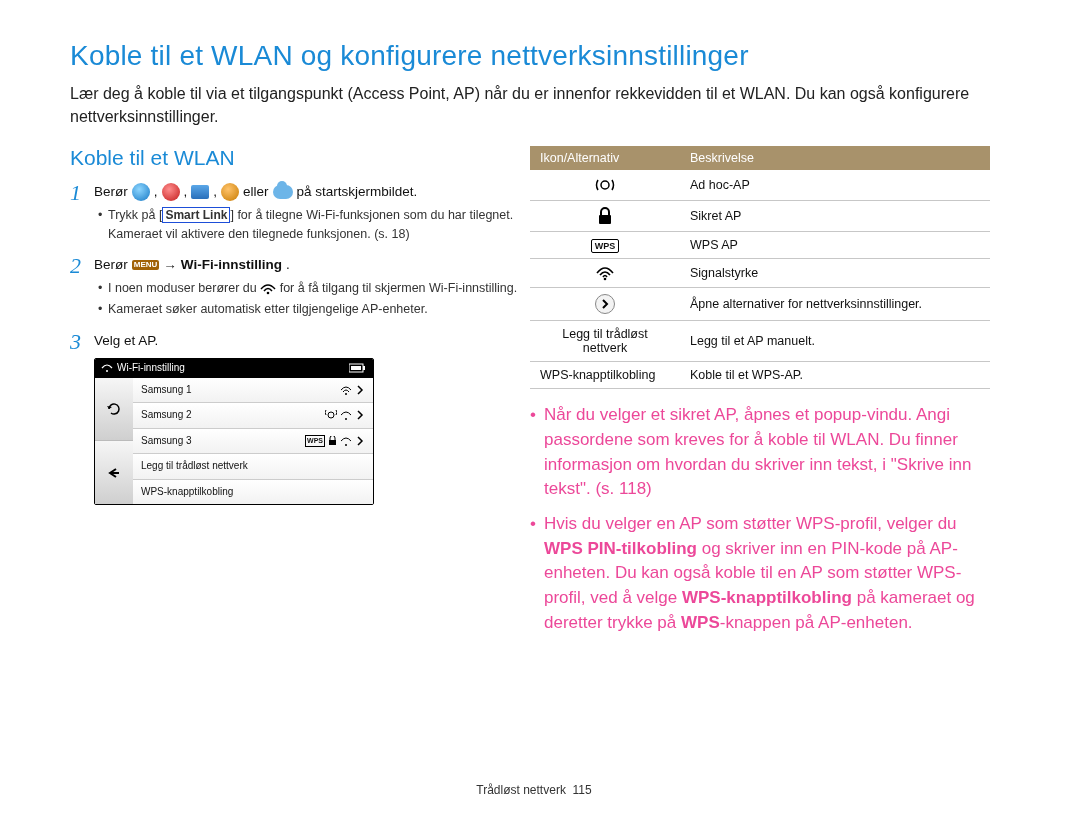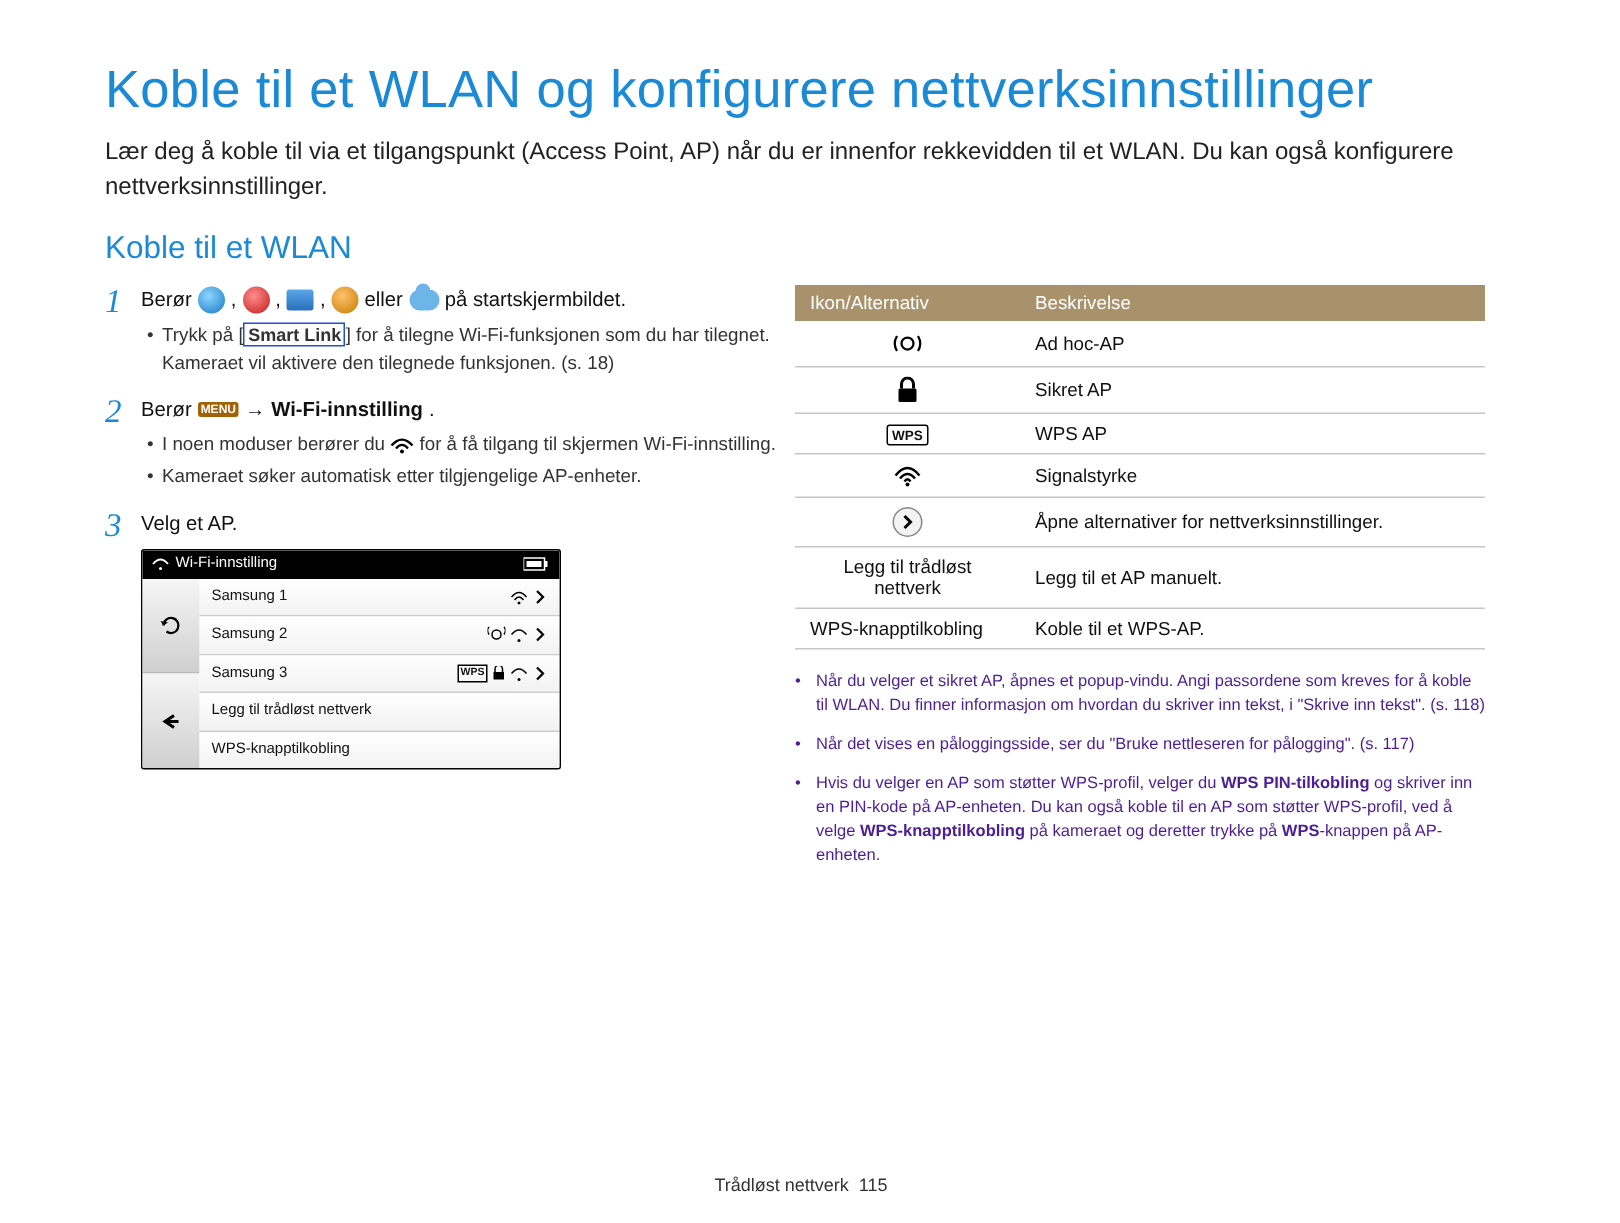--- a/index.html
+++ b/index.html
@@ -8,33 +8,33 @@
     width: 1080px;
     height: 815px;
     background: #fff;
     padding: 40px 70px 0 70px;
     color: #111;
     position: relative;
   }
   h1.title {
     color: #1a8ad6;
     font-weight: 400;
-    font-size: 35px;
+    font-size: 28px;
     letter-spacing: 0.2px;
     margin-bottom: 10px;
   }
   .intro {
     font-size: 16px;
     line-height: 1.45;
     color: #222;
     margin-bottom: 18px;
   }
   .columns { display: flex; }
   .col-left { width: 460px; }
-  .col-right { width: 460px; margin-top: 36px; }
+  .col-right { width: 460px; }
   h2.subtitle {
     color: #1a8ad6;
     font-weight: 400;
     font-size: 21px;
     margin-bottom: 12px;
   }
   .step { display: flex; margin-bottom: 10px; }
   .step-num {
     font-style: italic;
     font-family: "Times New Roman", serif;
@@ -101,21 +101,21 @@
     background:#a8926b; color:#fff; font-weight:400; text-align:left;
     padding:5px 10px;
   }
   table.opt td {
     border-bottom:1px solid #c7c7c7; padding:6px 10px; vertical-align:middle;
   }
   table.opt td:first-child { text-align:center; width:150px; }
 
   .right-bullets { margin-top:14px; }
   .right-bullets li {
-    list-style:none; font-size:11px; color:#4c1d95; line-height:1.45;
+    list-style:none; font-size:17px; color:#ec4899; line-height:1.45;
     padding-left:14px; position:relative; margin-bottom:10px;
   }
   .right-bullets li::before { content:"•"; position:absolute; left:0; }
 
   .footer {
     position:absolute; bottom:18px; left:0; right:12px;
     text-align:center; font-size:12px; color:#333;
   }
 
   
@@ -328,21 +328,20 @@
       </tr>
       <tr>
         <td style="text-align:left;padding-left:10px;">WPS-knapptilkobling</td>
         <td>Koble til et WPS-AP.</td>
       </tr>
     </tbody>
       </table>
 
     <ul class="right-bullets">
       <li>Når du velger et sikret AP, åpnes et popup-vindu. Angi passordene som kreves for å koble til WLAN. Du finner informasjon om hvordan du skriver inn tekst, i "Skrive inn tekst". (s. 118)</li>
-      <li>Når det vises en påloggingsside, ser du "Bruke nettleseren for pålogging". (s. 117)</li>
       <li>
         <span>Hvis du velger en AP som støtter WPS-profil, velger du </span><b>WPS PIN-tilkobling</b><span> og skriver inn en PIN-kode på AP-enheten. Du kan også koble til en AP som støtter WPS-profil, ved å velge </span><b>WPS-knapptilkobling</b><span> på kameraet og deretter trykke på </span><b>WPS</b><span>-knappen på AP-enheten.</span>
       </li>
     </ul>
   </div>
 </div>
 
 <div class="footer">
   <span>Trådløst nettverk</span>&nbsp;&nbsp;<span>115</span>
 </div>

